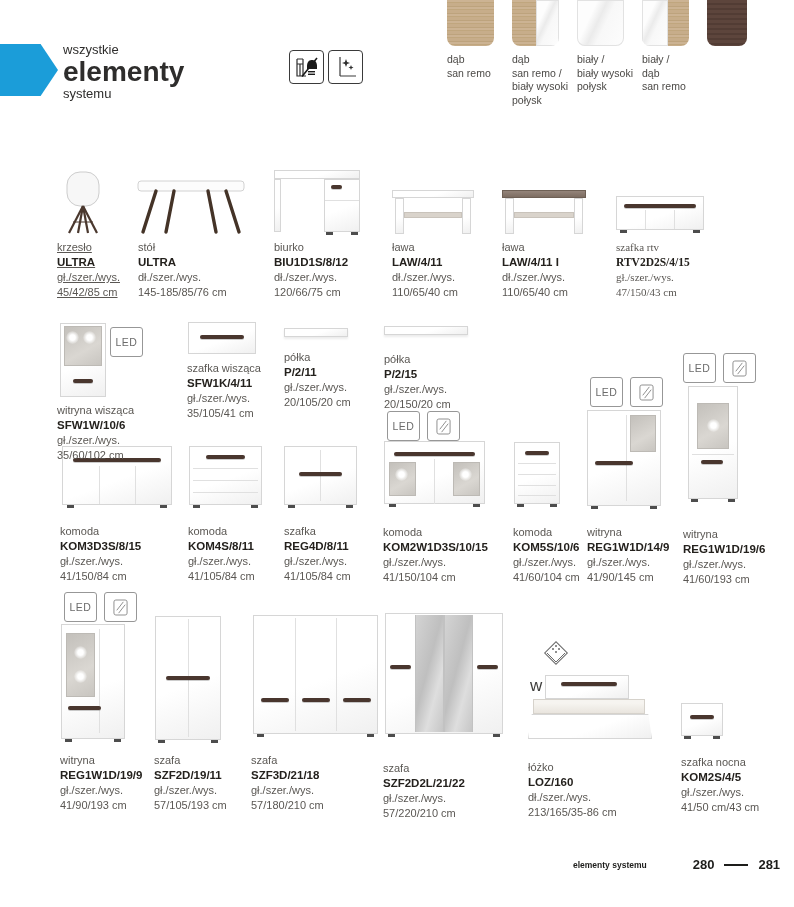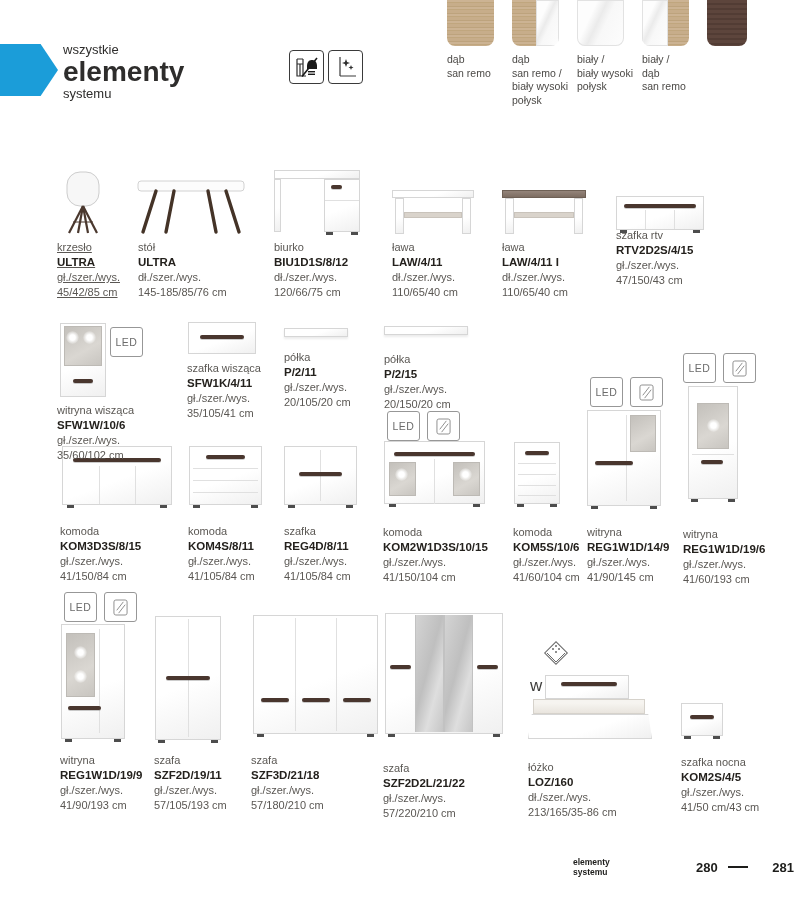--- a/index.html
+++ b/index.html
@@ -48,21 +48,21 @@
 
   
   .feat{position:absolute;display:flex;gap:7px;justify-content:flex-end;}
   .featbox{width:31px;height:28px;border:1px solid #979797;border-radius:3px;background:#fff;
            display:flex;align-items:center;justify-content:center;font-size:10.5px;color:#6b6b6b;letter-spacing:.5px;}
   .opt{position:absolute;display:flex;align-items:center;gap:8px;font-size:17px;color:#3f3e3c;flex-direction:column;}
 
   
   .footer{position:absolute;top:857px;left:573px;display:flex;align-items:center;}
   .footer .sec{font-size:8.5px;font-weight:bold;color:#1d1d1b;margin-right:46px;}
-  .footer .num{font-size:13px;font-weight:bold;color:#1d1d1b;margin-left:14px;}
+  .footer .num{font-size:13px;font-weight:bold;color:#1d1d1b;}
   .footer .dash{width:24px;height:2px;background:#1d1d1b;margin:0 10px;}
 </style>
 </head>
 <body>
 
 <div id="page">
 
   <div class="tag"></div>
   <div class="tagline">
     <div class="t1">wszystkie</div>
@@ -391,21 +391,21 @@
     <div class="code">LAW/4/11</div>
     <div>dł./szer./wys.</div>
     <div>110/65/40 cm</div>
   </div>
   <div class="plabel" style="left:502px;top:240px;">
     <div>ława</div>
     <div class="code">LAW/4/11 I</div>
     <div>dł./szer./wys.</div>
     <div>110/65/40 cm</div>
   </div>
-  <div class="plabel" style="left:616px;top:228px;">
+  <div class="plabel" style="left:616px;top:240px;font-family:Liberation Serif, serif;">
     <div>szafka rtv</div>
     <div class="code">RTV2D2S/4/15</div>
     <div>gł./szer./wys.</div>
     <div>47/150/43 cm</div>
   </div>
 
   <div class="plabel" style="left:57px;top:403px;">
     <div>witryna wisząca</div>
     <div class="code">SFW1W/10/6</div>
     <div>gł./szer./wys.</div>

